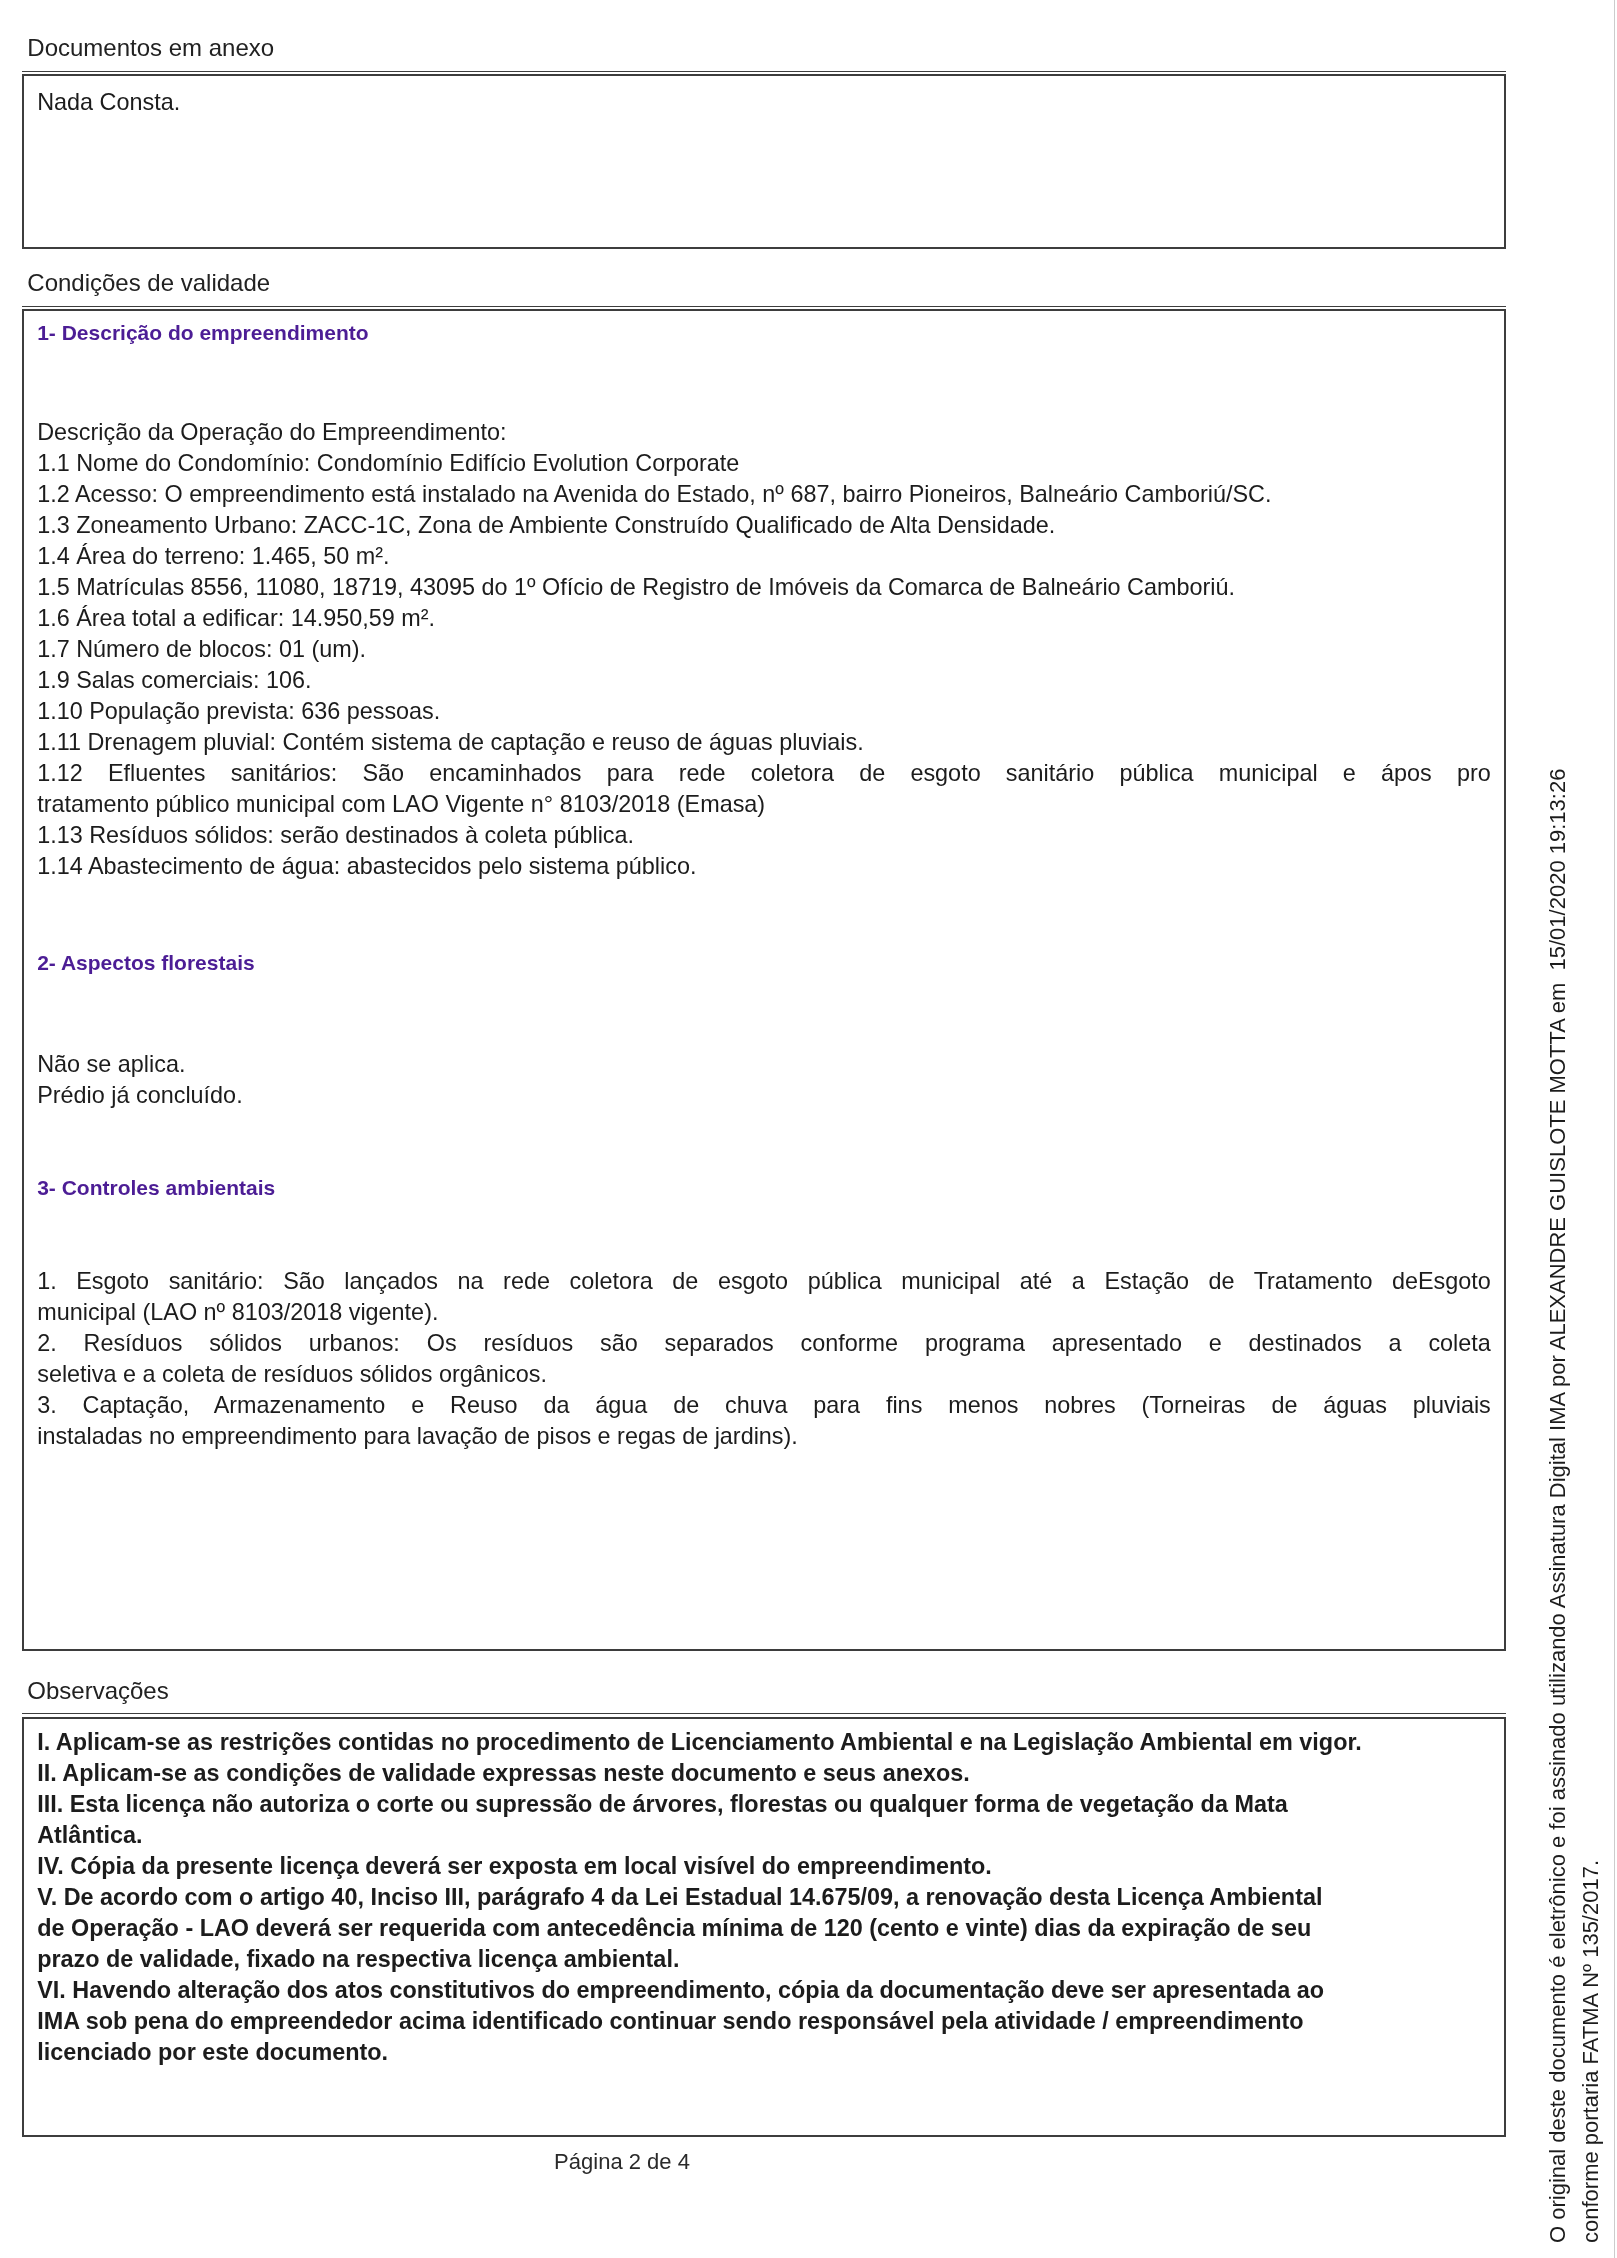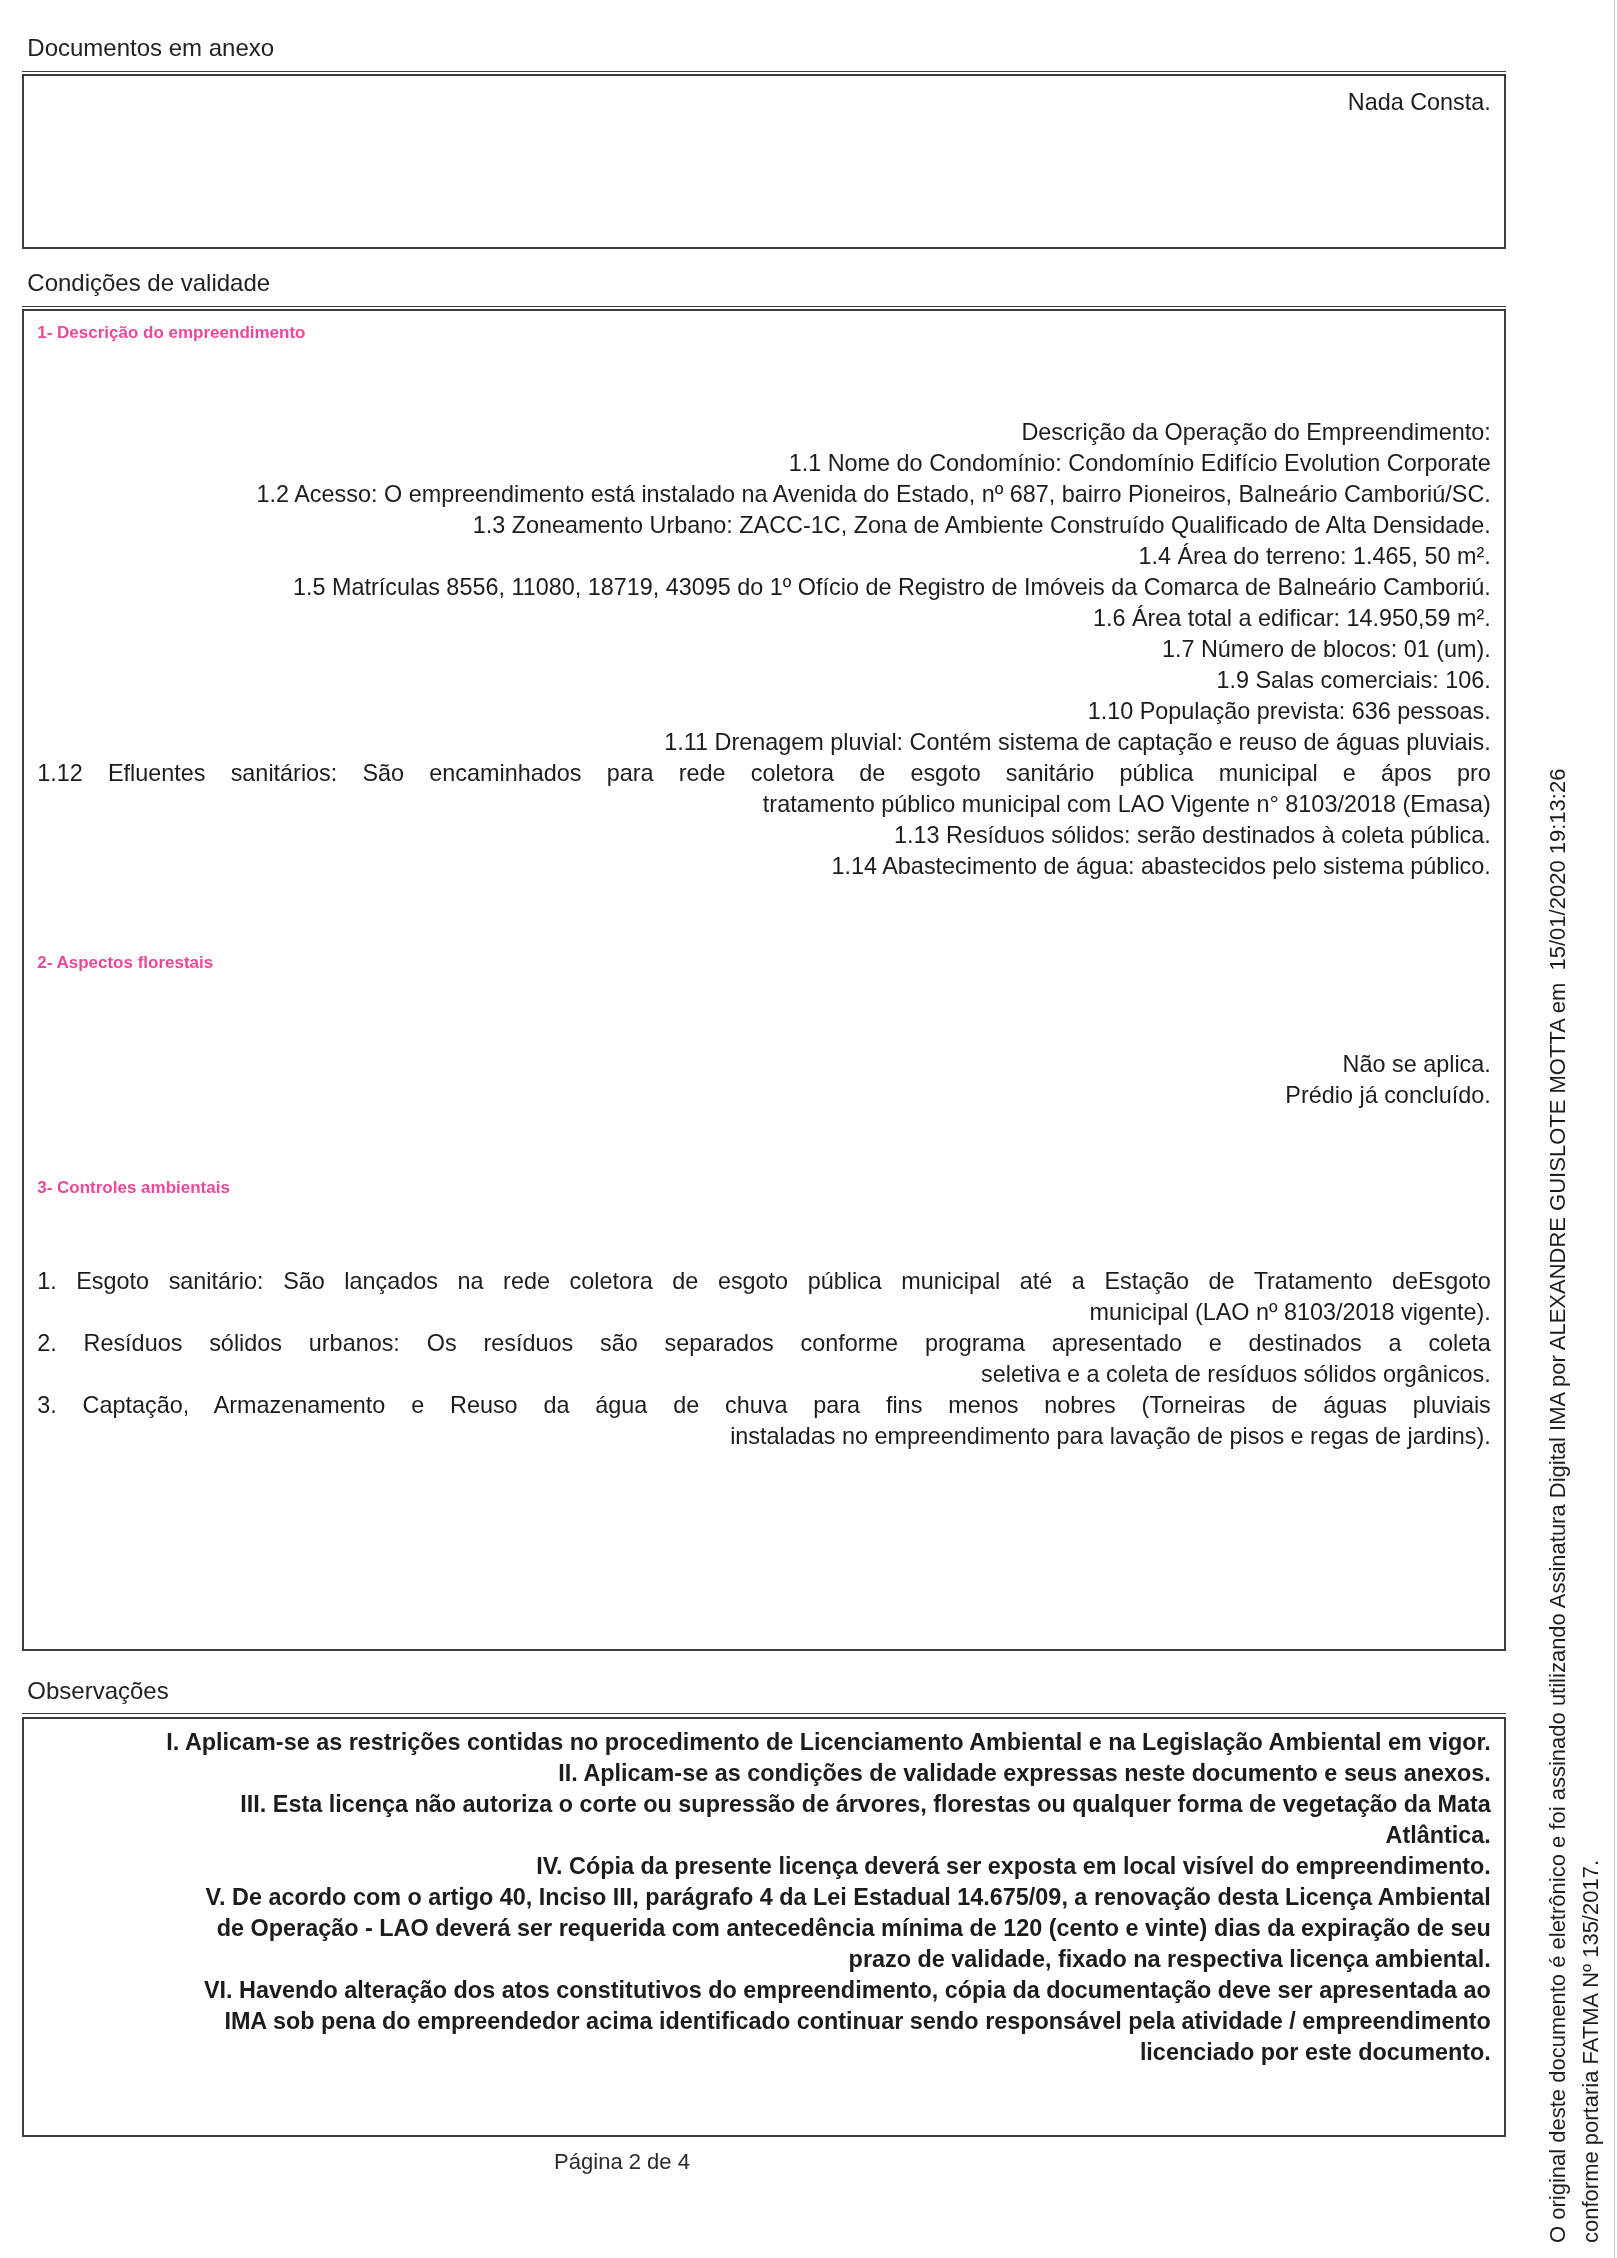--- a/index.html
+++ b/index.html
@@ -33,33 +33,32 @@
     box-sizing: content-box;
     background: #fff;
     overflow: hidden;
   }
   .frame-inner { padding: 0 13.2px; }
   .tline {
     font-size: 23.4px;
     line-height: 31px;
     white-space: nowrap;
     overflow: hidden;
-    text-align: right;
   }
   .stretch {
     white-space: normal;
     text-align: justify;
     text-align-last: justify;
     overflow: visible;
   }
   .sec-title {
-    font-size: 17px;
+    font-size: 21px;
     line-height: 26.5px;
     font-weight: bold;
-    color: #ec4899;
+    color: #4c1d95;
     white-space: nowrap;
   }
   .footer {
     position: absolute;
     top: 2149px;
     left: 0;
     width: 1244px;
     text-align: center;
     font-size: 22px;
     color: #2a2a2a;

